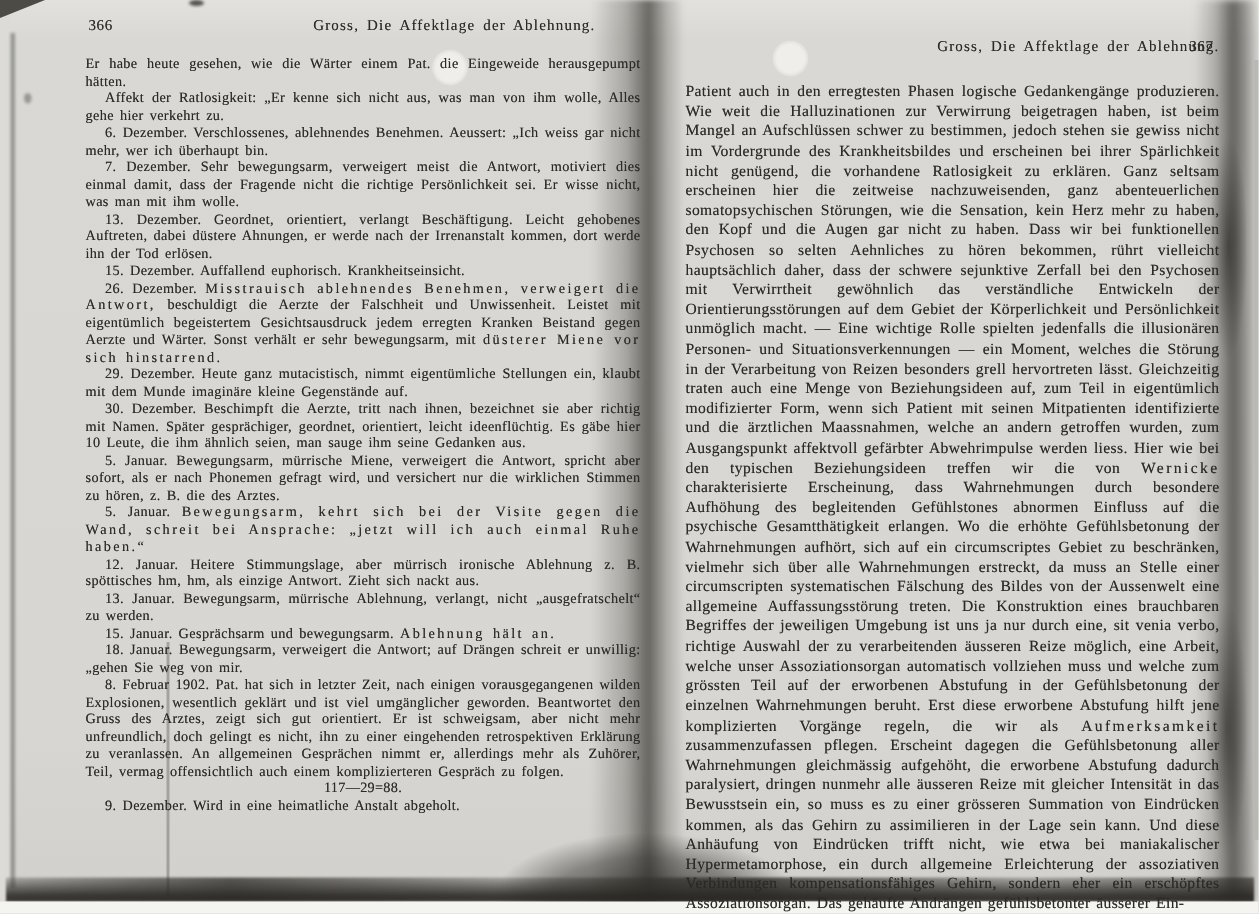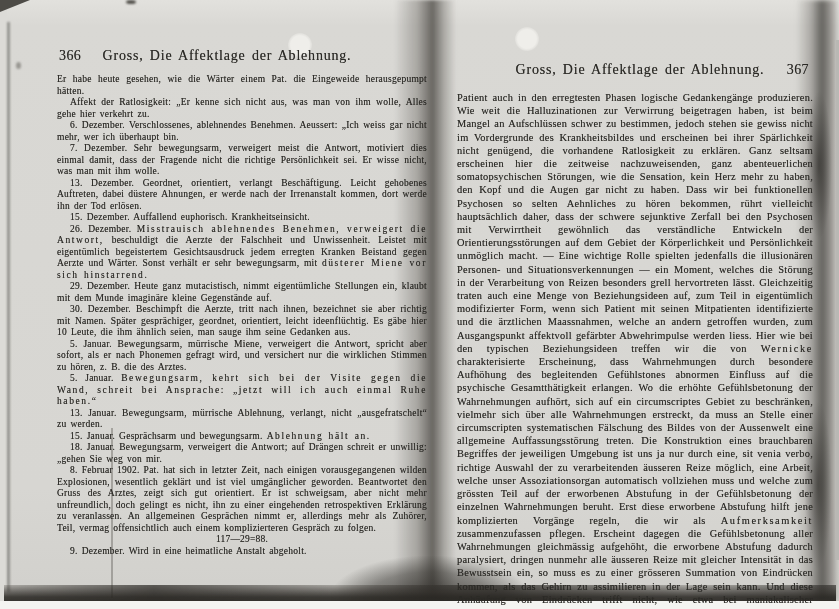--- a/index.html
+++ b/index.html
@@ -63,22 +63,22 @@
     background:radial-gradient(circle,#efeeea 0%,#efeeea 55%,rgba(239,238,234,0) 78%);
   }
   .hole-right{
     left:515px;top:27px;width:24px;height:24px;
     background:radial-gradient(circle,#efeeea 0%,#efeeea 55%,rgba(239,238,234,0) 78%);
   }
   
   .page{position:absolute;top:0;}
   .page-left{left:57px;top:12px;width:370px;}
   .page-right{left:457px;top:26px;width:356px;}
-  .pg-header{position:relative;height:14px;margin-bottom:12px;font-size:14px;letter-spacing:.4px;margin-top:36px;}
-  .pg-header .running{display:block;text-align:center;letter-spacing:.8px;word-spacing:2px;}
+  .pg-header{position:relative;height:14px;margin-bottom:12px;font-size:10px;letter-spacing:.4px;}
+  .pg-header .running{display:block;text-align:right;letter-spacing:.8px;word-spacing:2px;}
   .page-left .pg-header .running{padding-right:30px;}
   .page-right .pg-header .running{padding-left:10px;}
   .pg-header .num-left{position:absolute;left:2px;top:0;}
   .pg-header .num-right{position:absolute;right:4px;top:0;}
   .para{margin:0;text-align:justify;}
   .para.note{
     font-size:9.5px;line-height:11.5px;text-indent:13px;
     letter-spacing:.25px;word-spacing:1.4px;
   }
   .para.cont{text-indent:0;}
@@ -127,20 +127,21 @@
         <p class="para note"><span>Affekt der Ratlosigkeit: „Er kenne sich nicht aus, was man von ihm wolle, Alles gehe hier verkehrt zu.</span></p>
         <p class="para note"><span>6. Dezember. Verschlossenes, ablehnendes Benehmen. Aeussert: „Ich weiss gar nicht mehr, wer ich überhaupt bin.</span></p>
         <p class="para note"><span>7. Dezember. Sehr bewegungsarm, verweigert meist die Antwort, motiviert dies einmal damit, dass der Fragende nicht die richtige Persönlichkeit sei. Er wisse nicht, was man mit ihm wolle.</span></p>
         <p class="para note"><span>13. Dezember. Geordnet, orientiert, verlangt Beschäftigung. Leicht gehobenes Auftreten, dabei düstere Ahnungen, er werde nach der Irrenanstalt kommen, dort werde ihn der Tod erlösen.</span></p>
         <p class="para note"><span>15. Dezember. Auffallend euphorisch. Krankheitseinsicht.</span></p>
         <p class="para note"><span>26. Dezember. </span><span class="gesperrt">Misstrauisch ablehnendes Benehmen, verweigert die Antwort,</span><span> beschuldigt die Aerzte der Falschheit und Unwissenheit. Leistet mit eigentümlich begeistertem Gesichtsausdruck jedem erregten Kranken Beistand gegen Aerzte und Wärter. Sonst verhält er sehr bewegungsarm, mit </span><span class="gesperrt">düsterer Miene vor sich hinstarrend.</span></p>
         <p class="para note"><span>29. Dezember. Heute ganz mutacistisch, nimmt eigentümliche Stellungen ein, klaubt mit dem Munde imaginäre kleine Gegenstände auf.</span></p>
         <p class="para note"><span>30. Dezember. Beschimpft die Aerzte, tritt nach ihnen, bezeichnet sie aber richtig mit Namen. Später gesprächiger, geordnet, orientiert, leicht ideenflüchtig. Es gäbe hier 10 Leute, die ihm ähnlich seien, man sauge ihm seine Gedanken aus.</span></p>
         <p class="para note"><span>5. Januar. Bewegungsarm, mürrische Miene, verweigert die Antwort, spricht aber sofort, als er nach Phonemen gefragt wird, und versichert nur die wirklichen Stimmen zu hören, z. B. die des Arztes.</span></p>
         <p class="para note"><span>5. Januar. </span><span class="gesperrt">Bewegungsarm, kehrt sich bei der Visite gegen die Wand, schreit bei Ansprache: „jetzt will ich auch einmal Ruhe haben.“</span></p>
+        <p class="para note"><span>12. Januar. Heitere Stimmungslage, aber mürrisch ironische Ablehnung z. B. spöttisches hm, hm, als einzige Antwort. Zieht sich nackt aus.</span></p>
         <p class="para note"><span>13. Januar. Bewegungsarm, mürrische Ablehnung, verlangt, nicht „ausgefratschelt“ zu werden.</span></p>
         <p class="para note"><span>15. Januar. Gesprächsarm und bewegungsarm. </span><span class="gesperrt">Ablehnung hält an.</span></p>
         <p class="para note"><span>18. Januar. Bewegungsarm, verweigert die Antwort; auf Drängen schreit er unwillig: „gehen Sie weg von mir.</span></p>
         <p class="para note"><span>8. Februar 1902. Pat. hat sich in letzter Zeit, nach einigen vorausgegangenen wilden Explosionen, wesentlich geklärt und ist viel umgänglicher geworden. Beantwortet den Gruss des Arztes, zeigt sich gut orientiert. Er ist schweigsam, aber nicht mehr unfreundlich, doch gelingt es nicht, ihn zu einer eingehenden retrospektiven Erklärung zu veranlassen. An allgemeinen Gesprächen nimmt er, allerdings mehr als Zuhörer, Teil, vermag offensichtlich auch einem komplizierteren Gespräch zu folgen.</span></p>
         <p class="para calc"><span>117—29=88.</span></p>
         <p class="para note"><span>9. Dezember. Wird in eine heimatliche Anstalt abgeholt.</span></p>
       </div>
   </div>
 
   <div class="page page-right">

